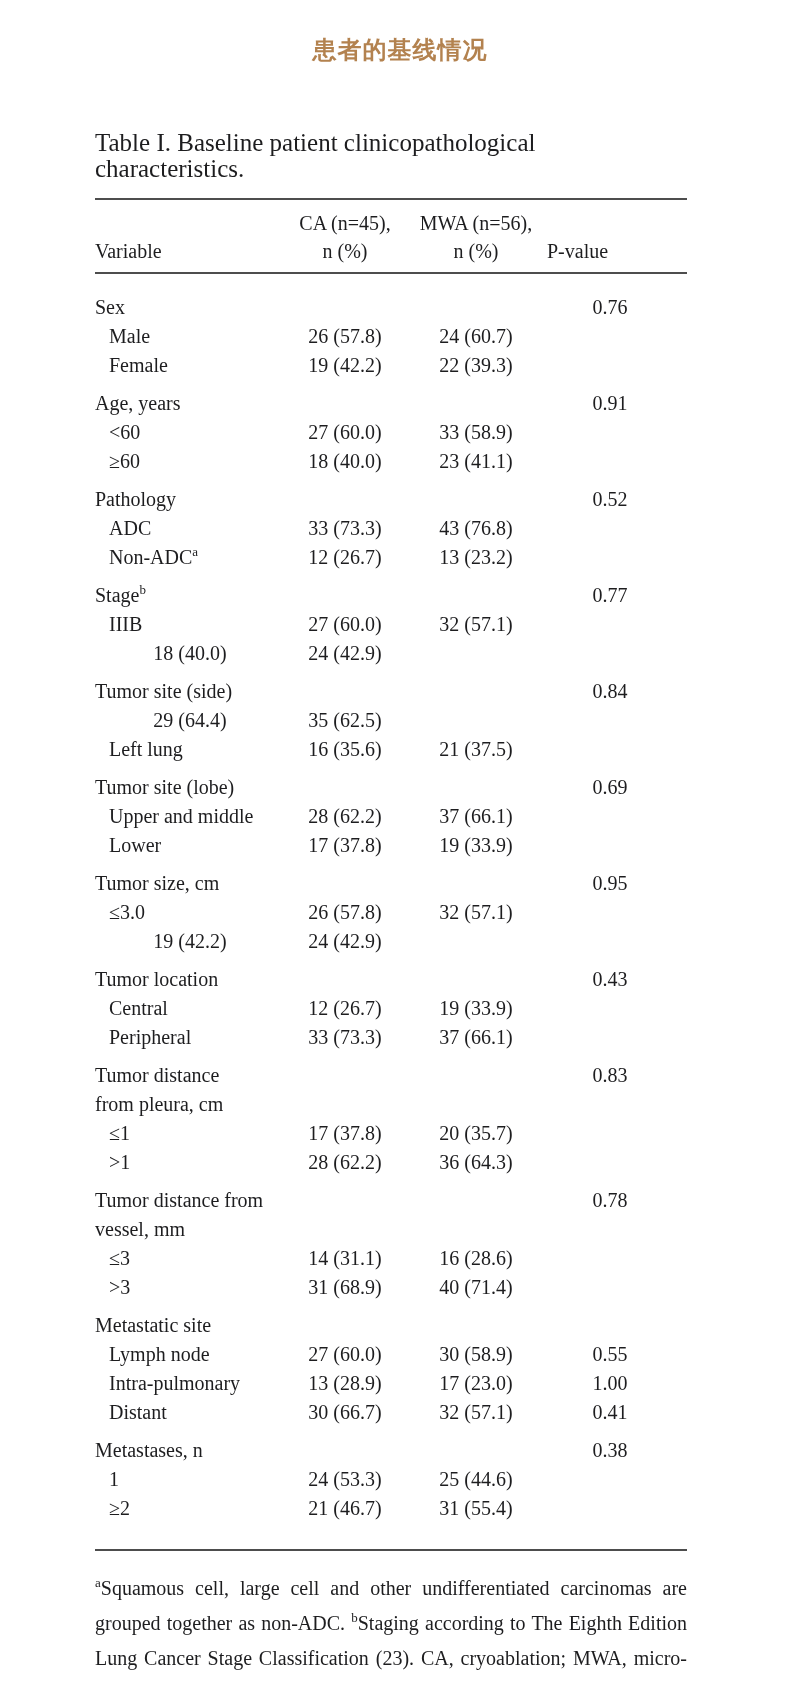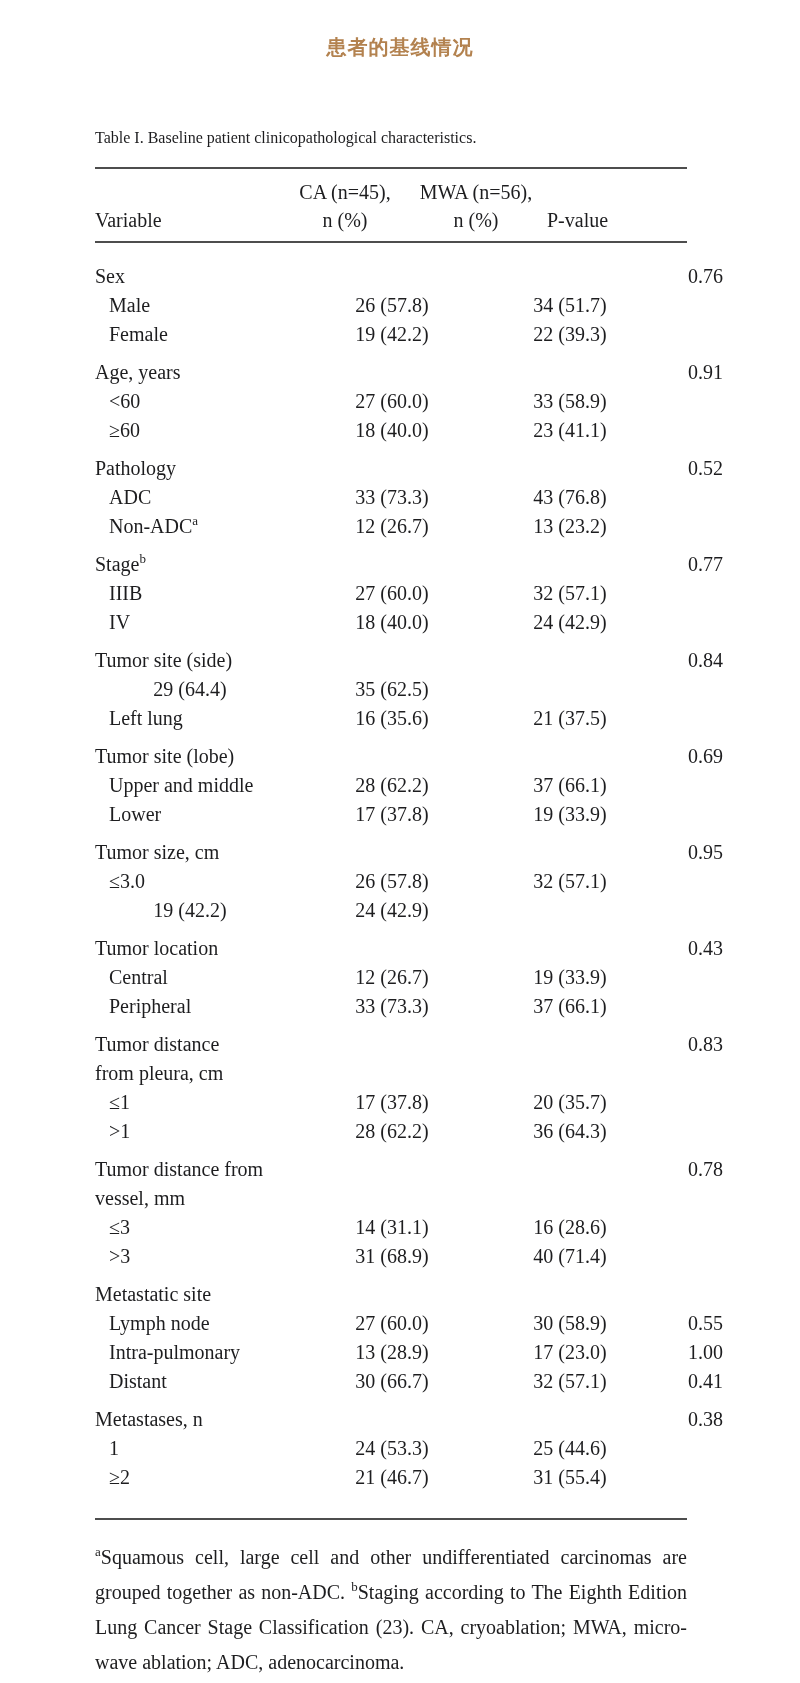--- a/index.html
+++ b/index.html
@@ -8,32 +8,32 @@
     width: 800px;
     height: 1683px;
     overflow: hidden;
     background: #ffffff;
     color: #1d1d1f;
     font-family: "Liberation Serif", serif;
   }
   .title {
     margin: 34px 0 0 0;
     font-family: "DejaVu Sans", sans-serif;
-    font-size: 20px;
+    font-size: 24px;
     font-weight: bold;
     text-align: center;
     letter-spacing: 1px;
   }
   .figure {
     width: 592px;
     margin-left: 95px;
   }
   .caption {
     margin: 64px 0 0 0;
-    font-size: 16px;
+    font-size: 25px;
     line-height: 26px;
   }
   .rule {
     height: 0;
     border-top: 2px solid #4d4d4d;
   }
   .rule.top { margin-top: 16px; }
   .thead {
     display: grid;
     grid-template-columns: 190px 120px 142px 1fr;
@@ -46,21 +46,20 @@
   .thead .c4 { text-align: left; padding-right: 14px; }
   .tbody {
     padding: 10px 0 26px 0;
     font-size: 20px;
   }
   .row {
     display: grid;
     grid-template-columns: 190px 120px 142px 1fr;
     line-height: 29px;
     align-items: start;
-    gap: 47px;
   }
   .row.section { margin-top: 9px; }
   .row .label { white-space: pre-line; }
   .row.indent .label { padding-left: 14px; }
   .row .ca, .row .mwa { text-align: center; }
   .row .p { text-align: center; padding-right: 14px; }
   sup {
     font-size: 13px;
     line-height: 0;
     vertical-align: super;
@@ -103,21 +102,21 @@
     <div class="tbody" id="table-body">
         <div class="row section">
           <div class="label">Sex</div>
           <div class="ca"></div>
           <div class="mwa"></div>
           <div class="p">0.76</div>
         </div>
         <div class="row indent">
           <div class="label">Male</div>
           <div class="ca">26 (57.8)</div>
-          <div class="mwa">34 (51.7)</div>
+          <div class="mwa">24 (60.7)</div>
           <div class="p"></div>
         </div>
         <div class="row indent">
           <div class="label">Female</div>
           <div class="ca">19 (42.2)</div>
           <div class="mwa">22 (39.3)</div>
           <div class="p"></div>
         </div>
         <div class="row section">
           <div class="label">Age, years</div>
@@ -161,21 +160,20 @@
           <div class="mwa"></div>
           <div class="p">0.77</div>
         </div>
         <div class="row indent">
           <div class="label">IIIB</div>
           <div class="ca">27 (60.0)</div>
           <div class="mwa">32 (57.1)</div>
           <div class="p"></div>
         </div>
         <div class="row indent">
-          <div class="label">IV</div>
           <div class="ca">18 (40.0)</div>
           <div class="mwa">24 (42.9)</div>
           <div class="p"></div>
         </div>
         <div class="row section">
           <div class="label">Tumor site (side)</div>
           <div class="ca"></div>
           <div class="mwa"></div>
           <div class="p">0.84</div>
         </div>

